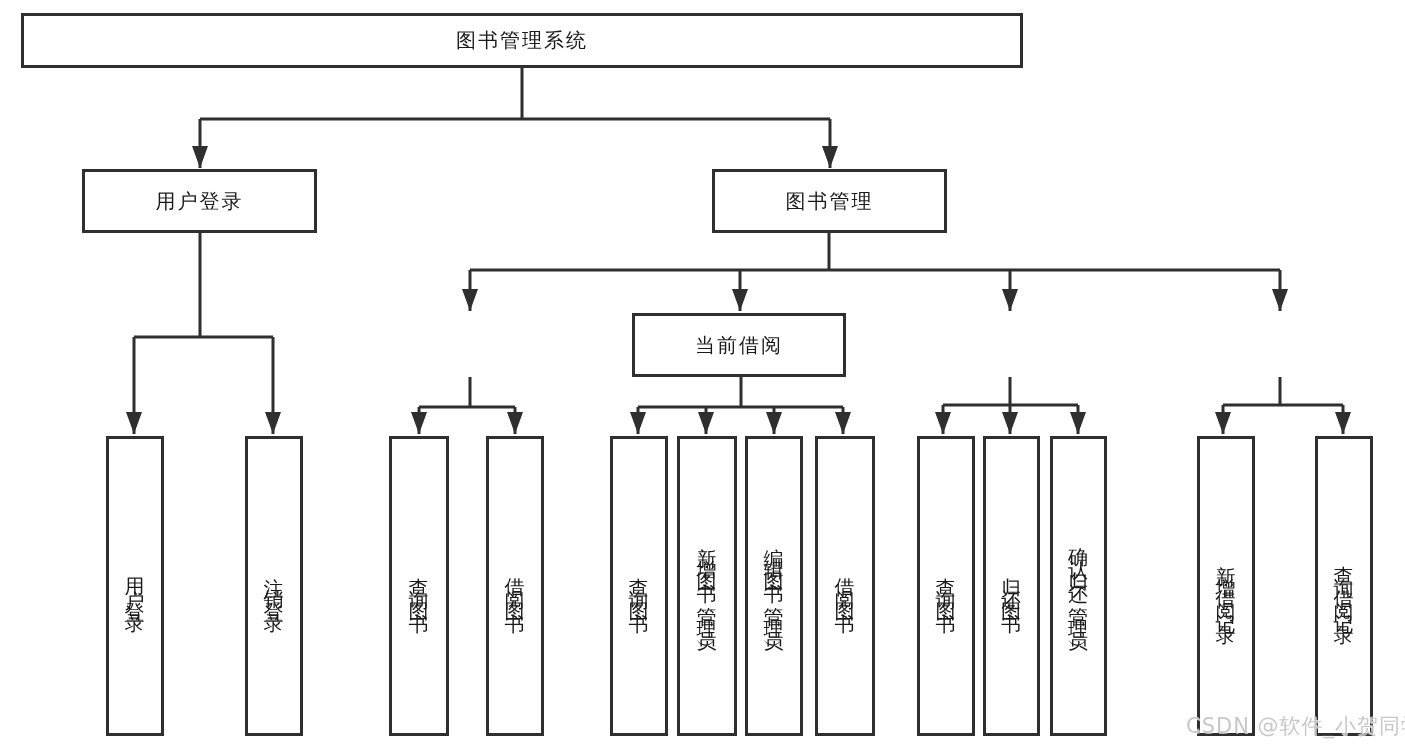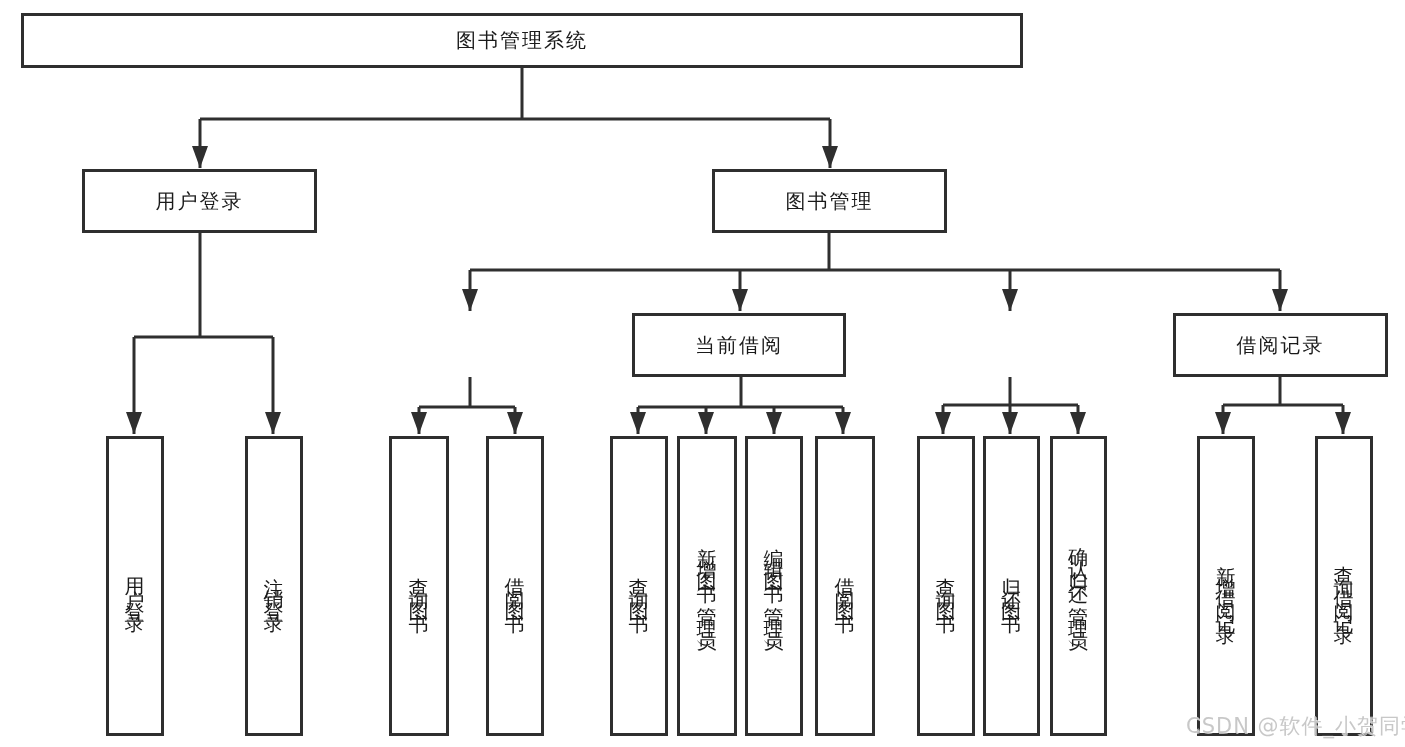--- a/index.html
+++ b/index.html
@@ -107,21 +107,20 @@
     <line class="wire" x1="1223" y1="405" x2="1223" y2="434" marker-end="url(#ah)"></line>
     <line class="wire" x1="1343" y1="405" x2="1343" y2="434" marker-end="url(#ah)"></line>
   </svg>
 
   <div class="node hnode" style="left:21px; top:13px; width:1002px; height:55px;">图书管理系统</div>
 
   <div class="node hnode" style="left:82px; top:169px; width:235px; height:64px;">用户登录</div>
   <div class="node hnode" style="left:712px; top:169px; width:235px; height:64px;">图书管理</div>
 
   <div class="node hnode" style="left:632px; top:313px; width:214px; height:64px;">当前借阅</div>
-  <div class="node hnode" style="left:1173px; top:313px; width:215px; height:64px;">借阅记录</div>
 
   <div class="node vnode" style="left:106px; top:436px; width:58px; height:300px;">
     <span class="vtext">用户登录</span>
   </div>
   <div class="node vnode" style="left:245px; top:436px; width:58px; height:300px;">
     <span class="vtext">注销登录</span>
   </div>
 
   <div class="node vnode" style="left:389px; top:436px; width:60px; height:300px;">
     <span class="vtext">查询图书</span>

